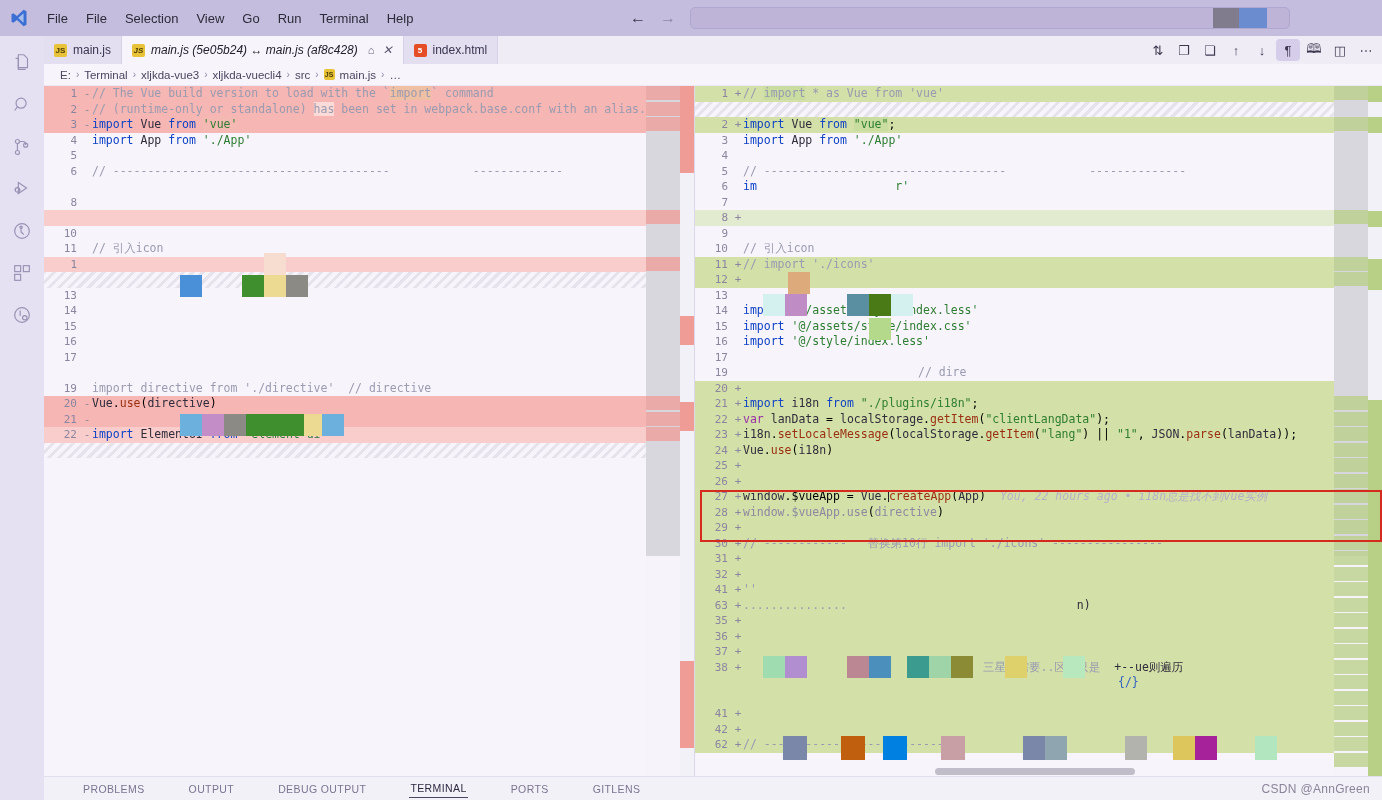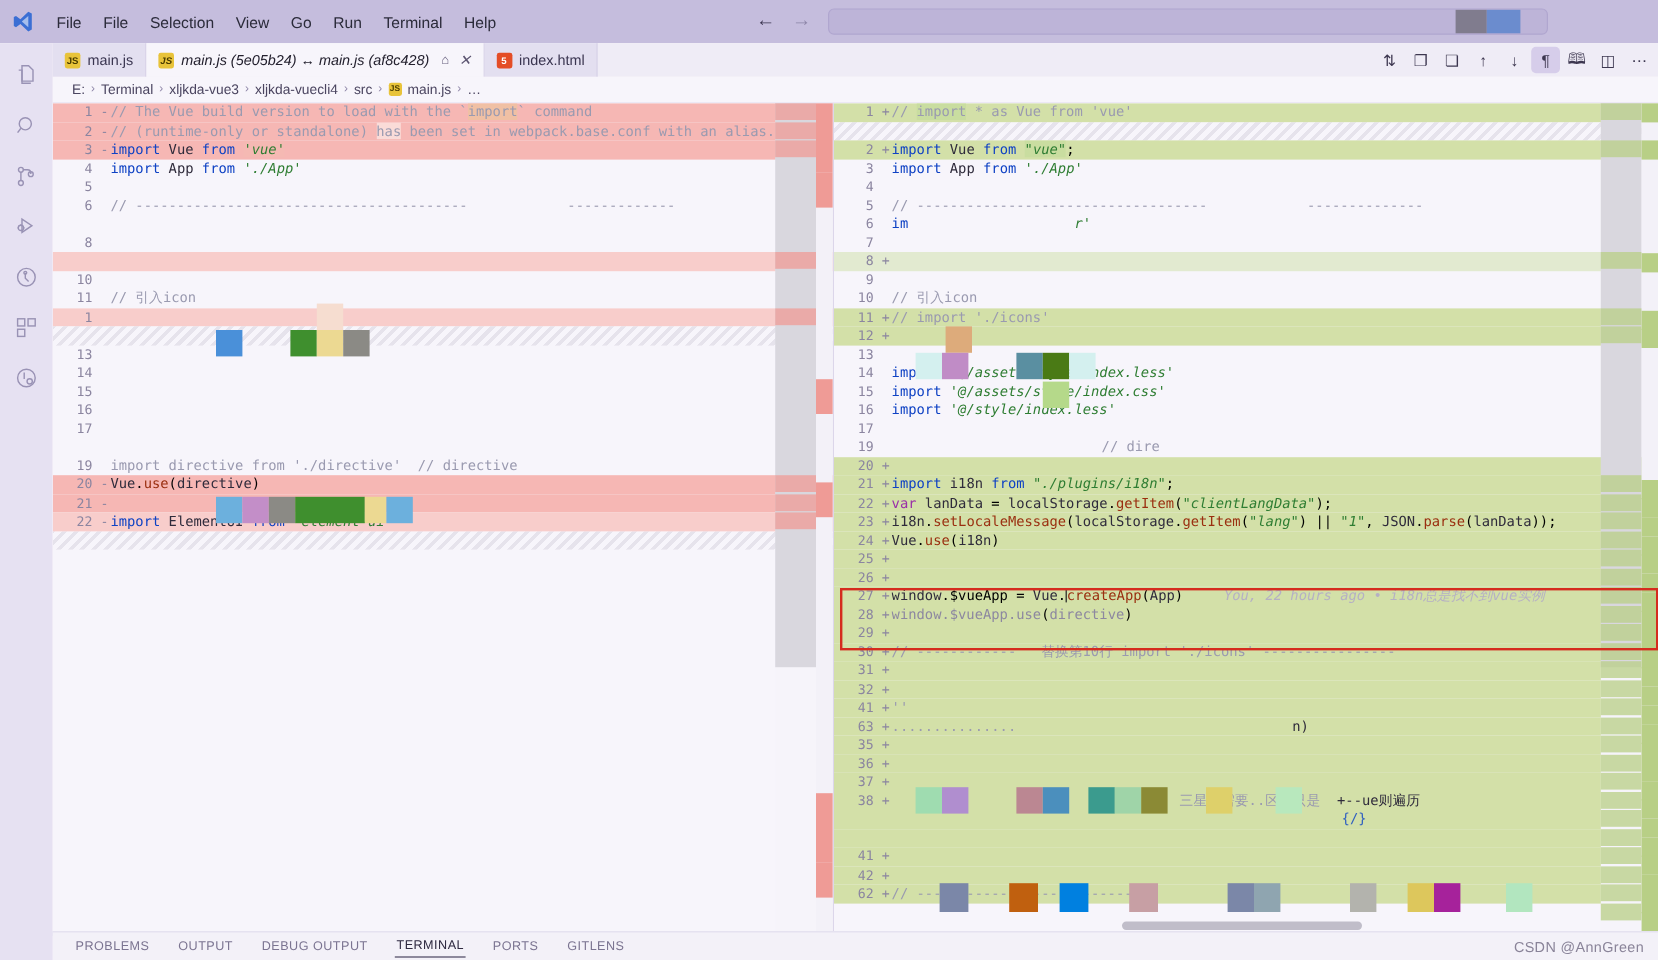--- a/index.html
+++ b/index.html
@@ -182,32 +182,32 @@
   .del-soft { background: #f8cdcb; }
   .ins      { background: #d3e0a8; }
   .ins-soft { background: #e2ead0; }
   .hatch {
     background-image: repeating-linear-gradient(
       -45deg, #e6e3ec 0 3px, #f7f5fb 3px 7px);
   }
   
   .k   { color: #0f42c4; }
   .kk  { color: #9a2fa8; }
-  .str { color: #2e7d32; font-style: italic; }
+  .str { color: #2e7d32; }
   .fn  { color: #9a2f10; }
   .cm  { color: #9a9ab0; }
   .pl  { color: #2f2b3b; }
   .hl-word { background: #f0c0a4; }
   .hl-word-g { background: #c9dda0; }
   .caret {
     display: inline-block; width: 1.5px; height: 12px;
     background: #222; vertical-align: -2px; margin: 0 -0.5px;
   }
   .blame {
-    color: #b5b0c4; font-style: italic; margin-left: 34px;
+    color: #b5b0c4; font-style: italic; margin-left: 14px;
   }
   .blame-cn { color: #b5b0c4; }
 
   
   .rb { position: absolute; }
 
   
   .ruler {
     position: absolute; top: 0; right: 0;
     width: 14px; height: 690px;
@@ -243,20 +243,21 @@
     width: 1338px; height: 24px;
     background: #f3f1f8;
     border-top: 1px solid #e2deee;
     display: flex; align-items: center;
     padding-left: 18px; gap: 22px;
   }
   .panel-tab {
     font-size: 10.5px; letter-spacing: .4px;
     color: #7b7491; cursor: pointer;
     padding: 3px 1px;
+    margin-left: 20px;
   }
   .panel-tab.active {
     color: #2e2940;
     border-bottom: 1.5px solid #4b4560;
   }
   .watermark {
     position: absolute; right: 12px; bottom: 4px;
     font-size: 12px; color: #8a8499;
     letter-spacing: .3px;
   }

